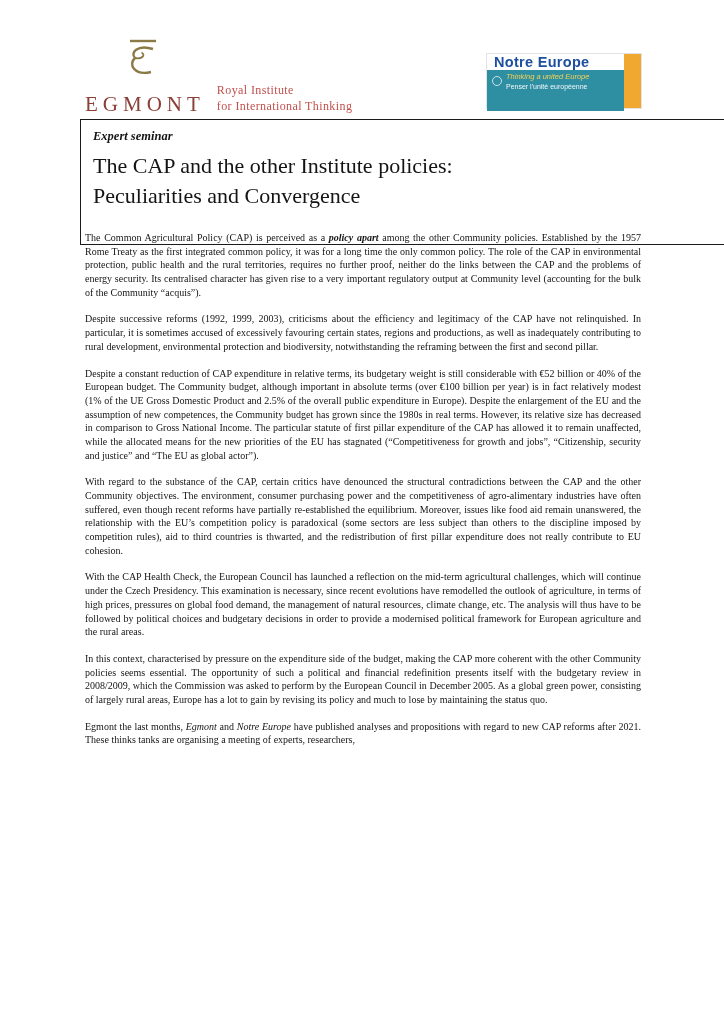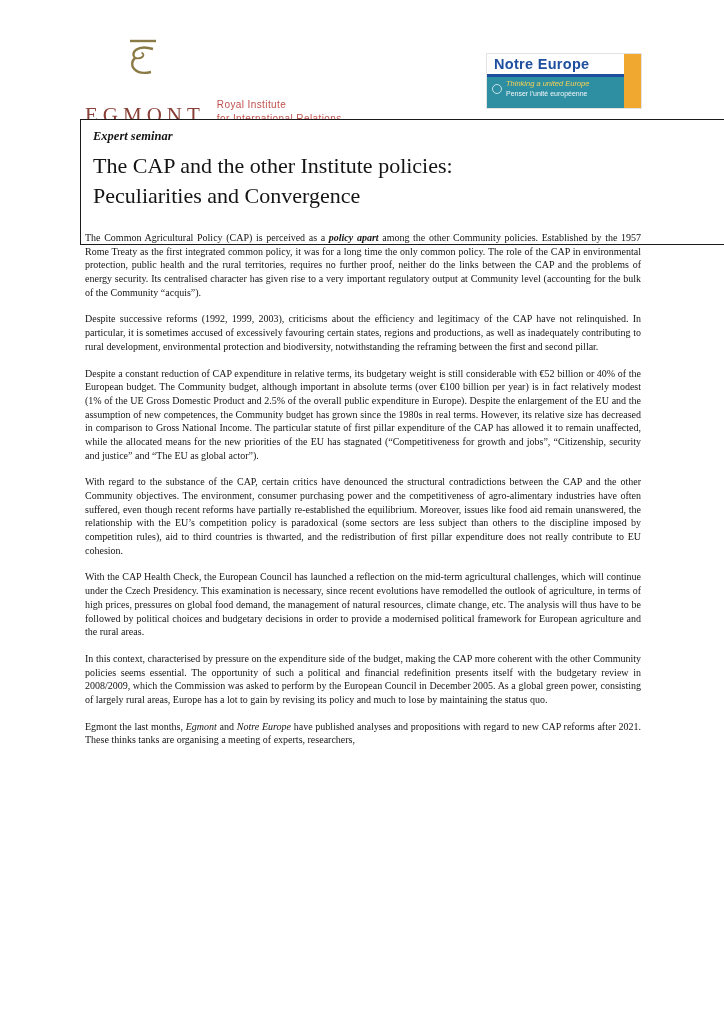--- a/index.html
+++ b/index.html
@@ -19,46 +19,45 @@
   .egmont { position: absolute; left: 85px; top: 38px; }
   .egmont-mark { margin-left: 40px; height: 42px; }
   .egmont-row { display: flex; align-items: flex-end; gap: 12px; margin-top: 2px; }
   .egmont-name {
     font-family: "Liberation Serif", serif;
     font-size: 21px;
     letter-spacing: 5px;
     color: var(--egmont_maroon, #8a4038);
   }
   .egmont-sub {
-    font-family: Liberation Sans, sans-serif;
-    font-size: 10px;
+    font-family: Liberation Serif, serif;
+    font-size: 12px;
     line-height: 1.35;
     color: var(--egmont_red, #c0504d);
     padding-bottom: 3px;
     letter-spacing: 0.4px;
-    margin-top: 16px;
   }
 
   .ne {
     position: absolute; left: 487px; top: 54px;
     width: 154px; height: 54px;
     display: flex;
     font-family: "Liberation Sans", sans-serif;
     box-shadow: 0 0 0 1px #e3e3e3;
   }
   .ne-main { flex: 1; display: flex; flex-direction: column; }
   .ne-top {
     height: 24px; background: #ffffff;
     display: flex; align-items: center; padding-left: 7px;
   }
   .ne-name { color: var(--ne_blue, #1d4f9e); font-size: 14.5px; font-weight: bold; letter-spacing: 0.3px; }
   .ne-divider { height: 4px; background: var(--ne_blue, #1d4f9e); }
   .ne-bottom {
     flex: 1; background: var(--ne_teal, #2e8fa3);
-    display: flex; align-items: center; padding: 2px 4px 10px 5px; gap: 4px;
+    display: flex; align-items: center; padding: 2px 4px 20px 5px; gap: 4px;
   }
   .ne-globe {
     width: 10px; height: 10px; border-radius: 50%;
     border: 1.5px solid #dfeef2; flex: 0 0 auto; opacity: .85;
   }
   .ne-tags { display: flex; flex-direction: column; justify-content: center; }
   .ne-tag1 { color: var(--ne_yellow, #f7d154); font-style: italic; font-size: 7.5px; line-height: 1.3; }
   .ne-tag2 { color: #f2f7f9; font-size: 7px; line-height: 1.3; }
   .ne-stripe { width: 17px; background: var(--ne_orange, #f0a830); }
 
@@ -93,21 +92,21 @@
       <svg width="36" height="42" viewBox="0 0 36 42" aria-hidden="true">
         <path d="M5 3 H31" stroke="#8a7a45" stroke-width="2.4" fill="none"></path>
         <path d="M28 11 C12 6 5 15 10 20 C3 26 9 38 26 34" stroke="#8a7a45" stroke-width="2.4" fill="none"></path>
         <path d="M10 20 C17 21.5 21 17 16.5 14.5" stroke="#8a7a45" stroke-width="1.8" fill="none"></path>
       </svg>
     </div>
     <div class="egmont-row">
       <div class="egmont-name">EGMONT</div>
       <div class="egmont-sub">
         <div>Royal Institute</div>
-        <div>for International Relations</div>
+        <div>for International Thinking</div>
       </div>
     </div>
   </div>
 
   <div class="ne">
     <div class="ne-main">
       <div class="ne-top">
         <span class="ne-name">Notre Europe</span>
       </div>
       <div class="ne-divider"></div>

